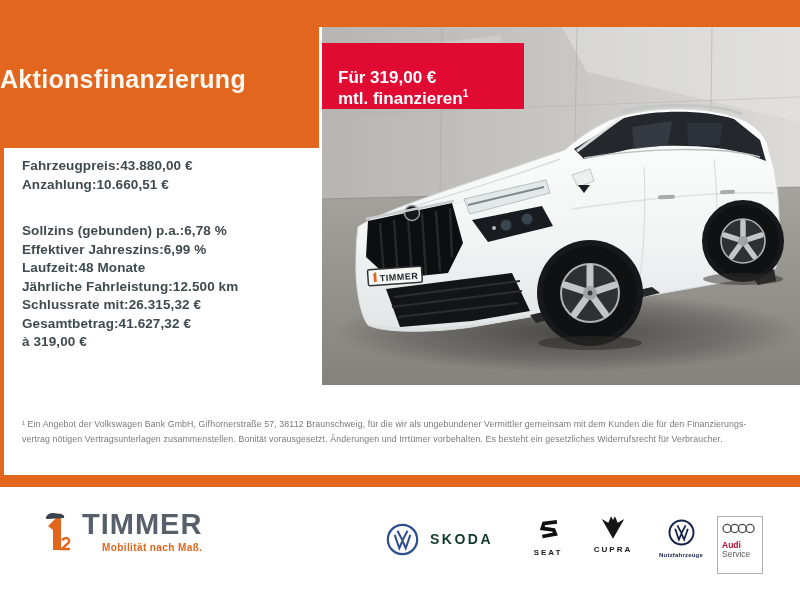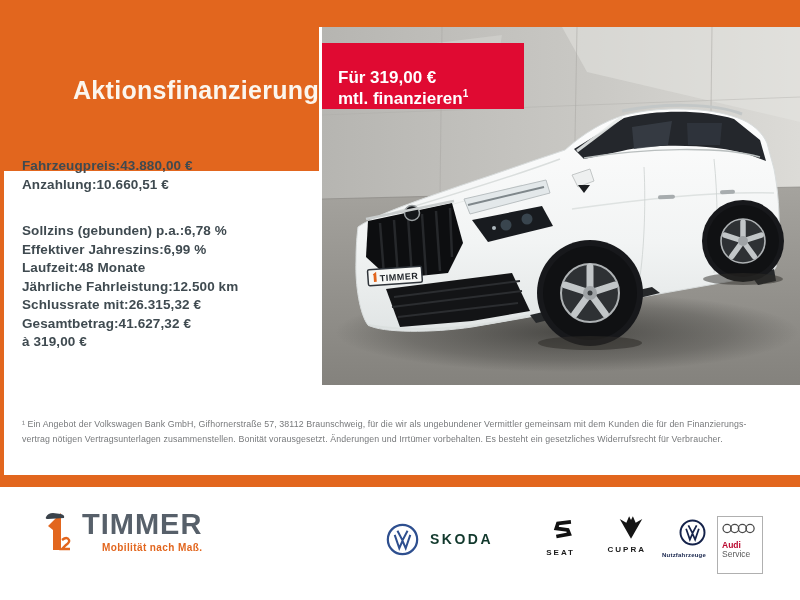--- a/index.html
+++ b/index.html
@@ -6,22 +6,22 @@
     --orange:#E2661E; --red:#E00A32; --headline-text:#FBF6EE;
     --body-text:#3F4A50; --muted-text:#77797B; --dealer-slate:#57606A;
     --skoda-green:#11382C; --vw-blue:#2E4F8F; --vwn-navy:#14224A; --audi-red:#BB0A30;
   }
   *{margin:0;padding:0;box-sizing:border-box}
   html,body{background:#888}
   body{font-family:"Liberation Sans",sans-serif;}
   .stage{position:relative;width:800px;height:600px;background:#fff;overflow:hidden;margin:0 auto;}
 
   .topbar{position:absolute;left:0;top:0;width:800px;height:27px;background:var(--orange);}
-  .headline-block{position:absolute;left:0;top:0;width:319px;height:171px;background:var(--orange);
-    display:flex;align-items:center;justify-content:flex-end;}
+  .headline-block{position:absolute;left:0;top:0;width:319px;height:148px;background:var(--orange);
+    display:flex;align-items:center;justify-content:flex-start;}
   .headline{color:var(--headline-text);font-size:25px;font-weight:bold;letter-spacing:.3px;padding-top:10px;}
   .left-stripe{position:absolute;left:0;top:142px;width:4px;height:333px;background:var(--orange);}
   .bottombar{position:absolute;left:0;top:475px;width:800px;height:12px;background:var(--orange);}
 
   .photo{position:absolute;left:322px;top:27px;width:478px;height:358px;overflow:hidden;}
 
   .offer-banner{position:absolute;left:322px;top:43px;width:202px;height:66px;background:var(--red);
     color:#fff;padding:24px 10px 0 16px;font-size:17px;font-weight:bold;line-height:21px;}
   .offer-banner sup{font-size:10px;line-height:0;}
 
@@ -32,21 +32,21 @@
 
   .disclaimer{position:absolute;left:22px;top:417px;width:760px;color:var(--muted-text);
     font-size:8.8px;line-height:15px;letter-spacing:.1px;}
   .disclaimer span{display:block;white-space:nowrap;}
 
   .dealer-logo{position:absolute;left:42px;top:508px;display:flex;}
   .dealer-text{margin-left:6px;display:flex;flex-direction:column;align-items:flex-end;}
   .dealer-name{color:var(--dealer-slate);font-size:29px;font-weight:bold;letter-spacing:1px;line-height:32px;}
   .dealer-tagline{color:var(--orange);font-size:10px;font-weight:bold;letter-spacing:.4px;margin-top:2px;}
 
-  .brand{position:absolute;text-align:right;}
+  .brand{position:absolute;text-align:center;}
   .brand-vw{left:386px;top:523px;}
   .brand-skoda{left:430px;top:531px;color:var(--skoda-green);font-size:14px;font-weight:bold;letter-spacing:2.5px;}
   .brand-seat{left:521px;top:517px;width:54px;}
   .brand-cupra{left:580px;top:514px;width:66px;}
   .brand-vwn{left:656px;top:519px;width:50px;}
   .wordmark-sm{display:block;font-size:8px;font-weight:bold;letter-spacing:2px;color:#1A1A1A;margin-top:1px;}
   .vwn-label{display:block;font-size:6px;font-weight:bold;color:var(--vwn-navy);margin-top:2px;letter-spacing:.2px;}
   .brand-audi{left:717px;top:516px;width:46px;height:58px;border:1px solid #B0B0B0;background:#fff;
     padding:3px 4px;text-align:left;}
   .audi-word{display:block;font-size:8.5px;font-weight:bold;color:var(--audi-red);line-height:9px;margin-top:3px;}

